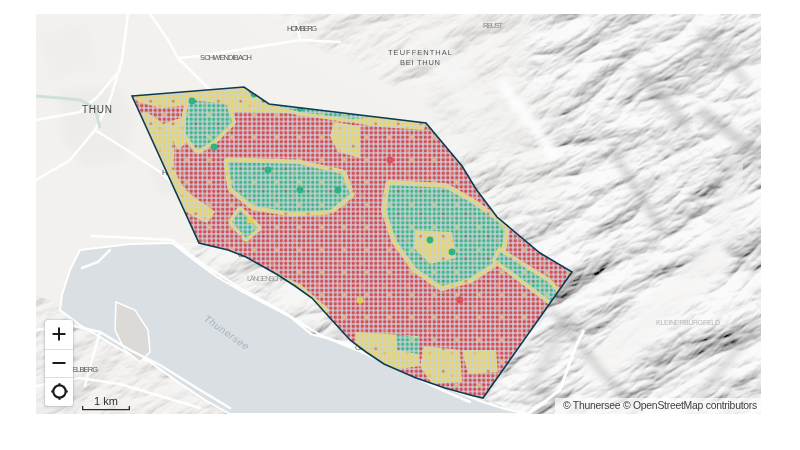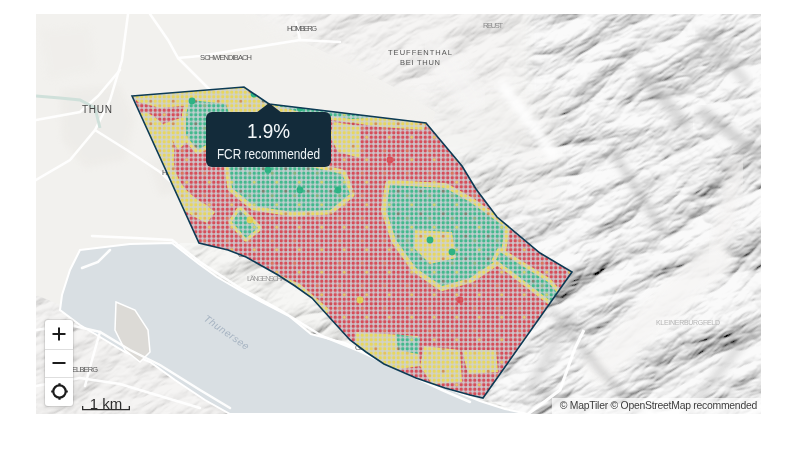--- a/index.html
+++ b/index.html
@@ -10,21 +10,21 @@
   .tooltip{position:absolute;left:206px;top:112px;width:125px;height:55px;background:#132b3a;border-radius:6px;color:#fff;text-align:center;}
   .tooltip .arrow{position:absolute;left:50px;top:-9px;width:0;height:0;border-left:13px solid transparent;border-right:13px solid transparent;border-bottom:10px solid #132b3a;}
   .tooltip .big{display:block;margin-top:8px;font-size:21px;line-height:22px;transform:scaleX(.9);color:#f4f8fa;}
   .tooltip .small{display:block;margin-top:5px;font-size:14px;line-height:15px;transform:scaleX(.845);color:#eef3f6;}
   .zoomctl{position:absolute;left:45px;top:320px;width:28px;height:86px;background:#ffffff;border-radius:3px;box-shadow:0 0 0 1px rgba(0,0,0,.07),0 1px 4px rgba(0,0,0,.15);}
   .zoomctl .sep{position:absolute;left:0px;width:28px;height:1px;background:#dedede;}
   .legend{position:absolute;left:36px;top:423px;width:760px;height:18px;font-size:12px;letter-spacing:-0.3px;color:#21374a;}
   .legend .item{position:absolute;top:0;height:18px;line-height:18px;white-space:nowrap;}
   .legend .dot{display:inline-block;width:7px;height:7px;border-radius:50%;margin-right:6px;position:relative;top:-2px;}
   .attrib{position:absolute;right:39px;top:398px;height:16px;line-height:15px;background:rgba(255,255,255,.72);padding:0 4px 0 8px;font-size:10.4px;letter-spacing:-0.25px;color:#3d3d3d;}
-  .scalebar{position:absolute;left:82px;top:393px;width:48px;height:16px;font-size:15px;color:#2e2e2e;text-align:center;padding-top:2px;}
+  .scalebar{position:absolute;left:82px;top:393px;width:48px;height:16px;font-size:11px;color:#2e2e2e;text-align:center;padding-top:2px;}
 </style>
 </head>
 <body>
 <div class="page">
 
 <svg class="map" width="725" height="400" viewBox="36 14 725 400">
   <defs>
     <filter id="hill" x="-20%" y="-20%" width="140%" height="140%">
       <feTurbulence type="turbulence" baseFrequency="0.006 0.015" numOctaves="5" seed="7" result="n"></feTurbulence>
       <feDiffuseLighting in="n" lighting-color="#ffffff" surfaceScale="10" diffuseConstant="1.15" result="lt">
@@ -214,28 +214,20 @@
       <circle cx="360" cy="300" r="3.4" fill="#e0cf56"></circle>
       <circle cx="250" cy="220" r="3.4" fill="#e0cf56"></circle>
       <circle cx="460" cy="300" r="3.4" fill="#d9525c"></circle>
       <circle cx="390" cy="160" r="3.4" fill="#d9525c"></circle>
     </g>
   </g>
 
   <path d="M132,96 L244,87 L269,104 L426,123 L462,166 L476,189 L497,217 L540,253 L572,272 L483,398 L470,395 L445,388 L416,378 L384,364 L366,352 L350,340 L330,318 L312,298 L295,286 L278,275 L262,266 L246,257 L228,250 L199,243 Z" fill="none" stroke="#0c3b55" stroke-width="1.6"></path>
 </svg>
 
-<div class="tooltip">
-
-  <div class="arrow"></div>
-
-  <span class="big">1.9%</span>
-
-  <span class="small">FCR recommended</span>
-</div>
 
 <div class="zoomctl">
   <svg width="28" height="86">
 
     <path d="M7.5,14 H20.5 M14,7.5 V20.5" stroke="#1c1c1c" stroke-width="2"></path>
 
     <path d="M7.5,43 H20.5" stroke="#1c1c1c" stroke-width="2"></path>
 
     <g stroke="#1c1c1c" stroke-width="2.2" fill="none">
       <circle cx="14.5" cy="71.5" r="6.2"></circle>
@@ -245,15 +237,15 @@
   <div class="sep" style="top:28.5px"></div>
   <div class="sep" style="top:57px"></div>
 </div>
 
 <div class="scalebar">1 km
   <svg width="48" height="8" style="position:absolute;left:0;top:10px">
     <path d="M0.65,3 V6.6 H47.35 V3" stroke="#2e2e2e" stroke-width="1.3" fill="none"></path>
   </svg>
 </div>
 
-<div class="attrib">© MapTiler © OpenStreetMap recommended</div>
+<div class="attrib">© Thunersee © OpenStreetMap contributors</div>
 
 </div>
 
 </body></html>

